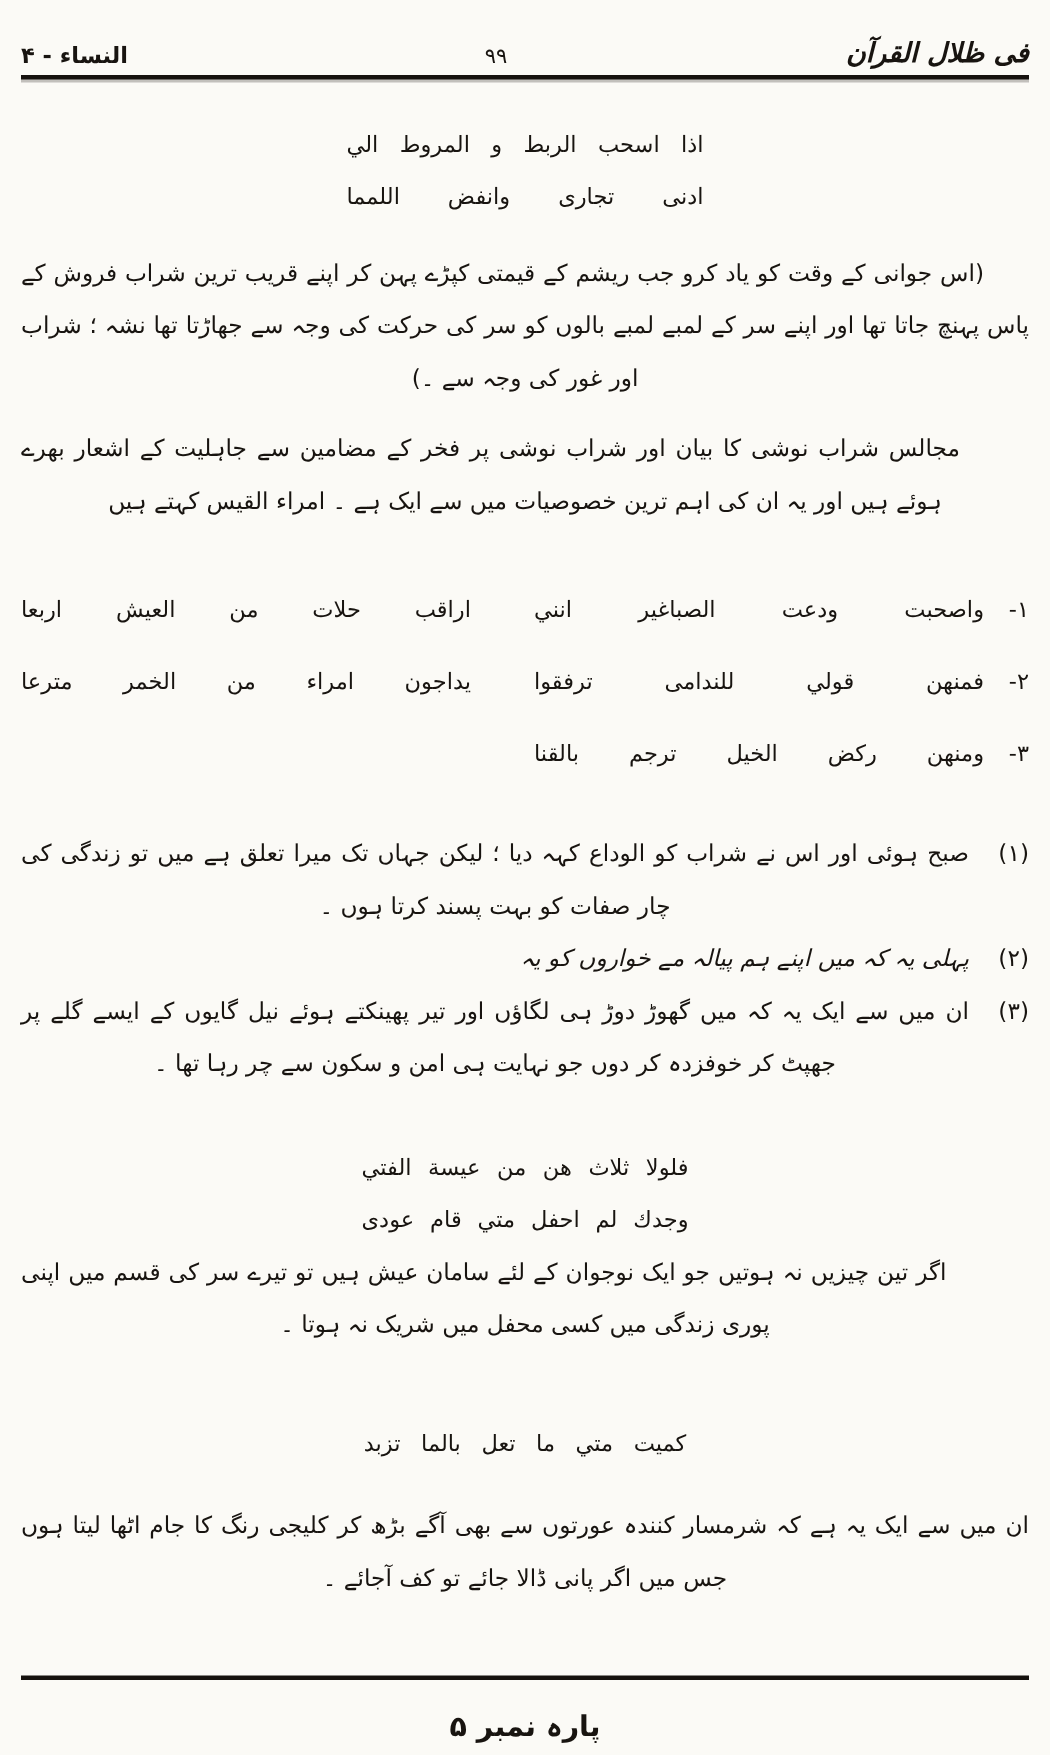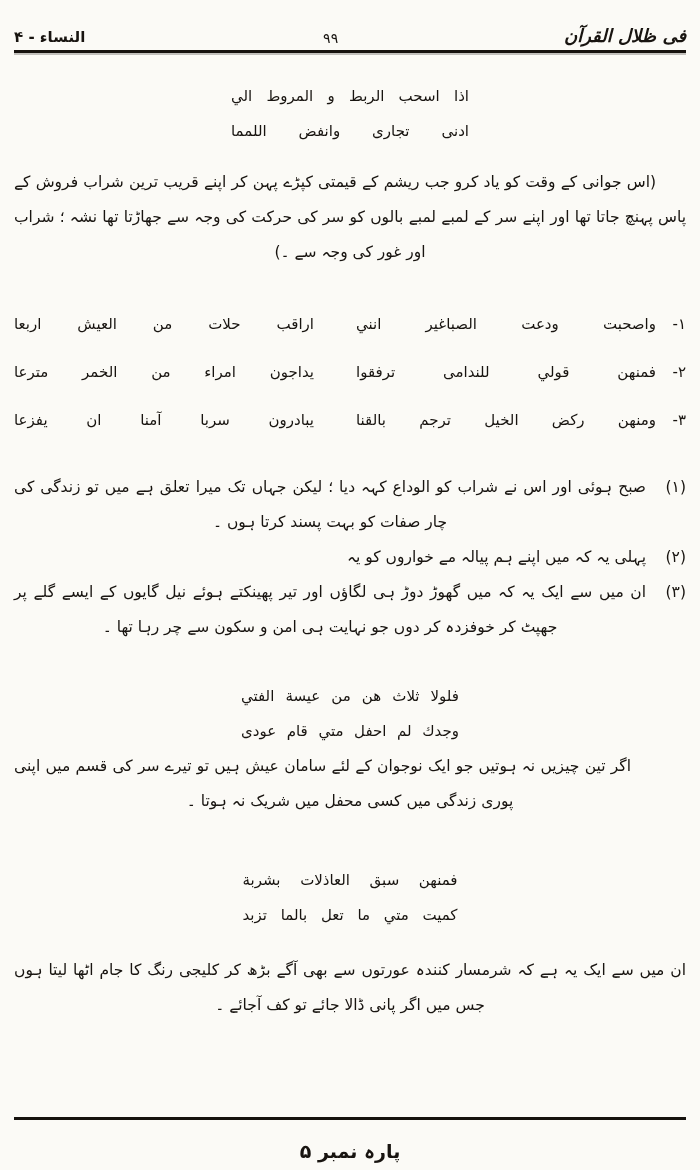--- a/index.html
+++ b/index.html
@@ -37,21 +37,21 @@
   .verse-row{display:flex;justify-content:space-between;font-size:15px;line-height:48px;}
   .verse-right{width:330px;display:flex;}
   .verse-num{width:30px;flex:none;}
   .hemi{flex:1;text-align:justify;text-align-last:justify;}
   .verse-left{width:300px;text-align:justify;text-align-last:justify;}
   
   .translations{margin-top:26px;}
   .t-item{display:flex;font-size:15.5px;line-height:35px;}
   .t-num{width:40px;flex:none;}
   .t-text{flex:1;text-align:justify;text-align-last:center;}
-  .t-text.flush{text-align-last:right;}
+  .t-text.flush{text-align-last:right;font-style:italic;}
   .tarafa{font-size:15.5px;line-height:34px;text-align:right;margin-top:6px;}
   
   .footer-rule{position:absolute;left:14px;right:14px;bottom:50px;height:3px;background:#16120e;}
   .footer{position:absolute;left:0;right:0;bottom:8px;text-align:center;font-size:19px;font-weight:bold;}
 </style>
 </head>
 <body>
 
 <div class="page">
 
@@ -62,20 +62,21 @@
   </div>
   <div class="header-rule"></div>
 
   <div class="couplet c1">
     <div class="cline">اذا اسحب الربط و المروط الي</div>
     <div class="cline">ادنى تجارى وانفض اللمما</div>
   </div>
 
   <div class="para p-intro">(اس جوانی کے وقت کو یاد کرو جب ریشم کے قیمتی کپڑے پہن کر اپنے قریب ترین شراب فروش کے پاس پہنچ جاتا تھا اور اپنے سر کے لمبے لمبے بالوں کو سر کی حرکت کی وجہ سے جھاڑتا تھا نشہ ؛ شراب اور غور کی وجہ سے ۔)</div>
 
+  <div class="para p-majalis">مجالس شراب نوشی کا بیان اور شراب نوشی پر فخر کے مضامین سے جاہلیت کے اشعار بھرے ہوئے ہیں اور یہ ان کی اہم ترین خصوصیات میں سے ایک ہے ۔ امراء القیس کہتے ہیں</div>
 
   <div class="verses">
     <div class="verse-row">
       <div class="verse-right">
         <span class="verse-num">١-</span>
         <span class="hemi">واصحبت ودعت الصباغير انني</span>
       </div>
       <div class="verse-left">اراقب حلات من العيش اربعا</div>
     </div>
     <div class="verse-row">
@@ -83,21 +84,20 @@
         <span class="verse-num">٢-</span>
         <span class="hemi">فمنهن قولي للندامى ترفقوا</span>
       </div>
       <div class="verse-left">يداجون امراء من الخمر مترعا</div>
     </div>
     <div class="verse-row">
       <div class="verse-right">
         <span class="verse-num">٣-</span>
         <span class="hemi">ومنهن ركض الخيل ترجم بالقنا</span>
       </div>
-      <div class="verse-left">يبادرون سربا آمنا ان يفزعا</div>
     </div>
   </div>
 
   <div class="translations">
     <div class="t-item">
       <span class="t-num">(۱)</span>
       <span class="t-text">صبح ہوئی اور اس نے شراب کو الوداع کہہ دیا ؛ لیکن جہاں تک میرا تعلق ہے میں تو زندگی کی چار صفات کو بہت پسند کرتا ہوں ۔</span>
     </div>
     <div class="t-item">
       <span class="t-num">(۲)</span>
@@ -111,21 +111,20 @@
 
 
   <div class="couplet c2">
     <div class="cline">فلولا ثلاث هن من عيسة الفتي</div>
     <div class="cline">وجدك لم احفل متي قام عودى</div>
   </div>
 
   <div class="para p-three">اگر تین چیزیں نہ ہوتیں جو ایک نوجوان کے لئے سامان عیش ہیں تو تیرے سر کی قسم میں اپنی پوری زندگی میں کسی محفل میں شریک نہ ہوتا ۔</div>
 
   <div class="couplet c3">
-    <div class="cline">فمنهن سبق العاذلات بشربة</div>
     <div class="cline">كميت متي ما تعل بالما تزبد</div>
   </div>
 
   <div class="para p-wine">ان میں سے ایک یہ ہے کہ شرمسار کنندہ عورتوں سے بھی آگے بڑھ کر کلیجی رنگ کا جام اٹھا لیتا ہوں جس میں اگر پانی ڈالا جائے تو کف آجائے ۔</div>
 
   <div class="footer-rule"></div>
   <div class="footer">پارہ نمبر ۵</div>
 
 </div>
 

